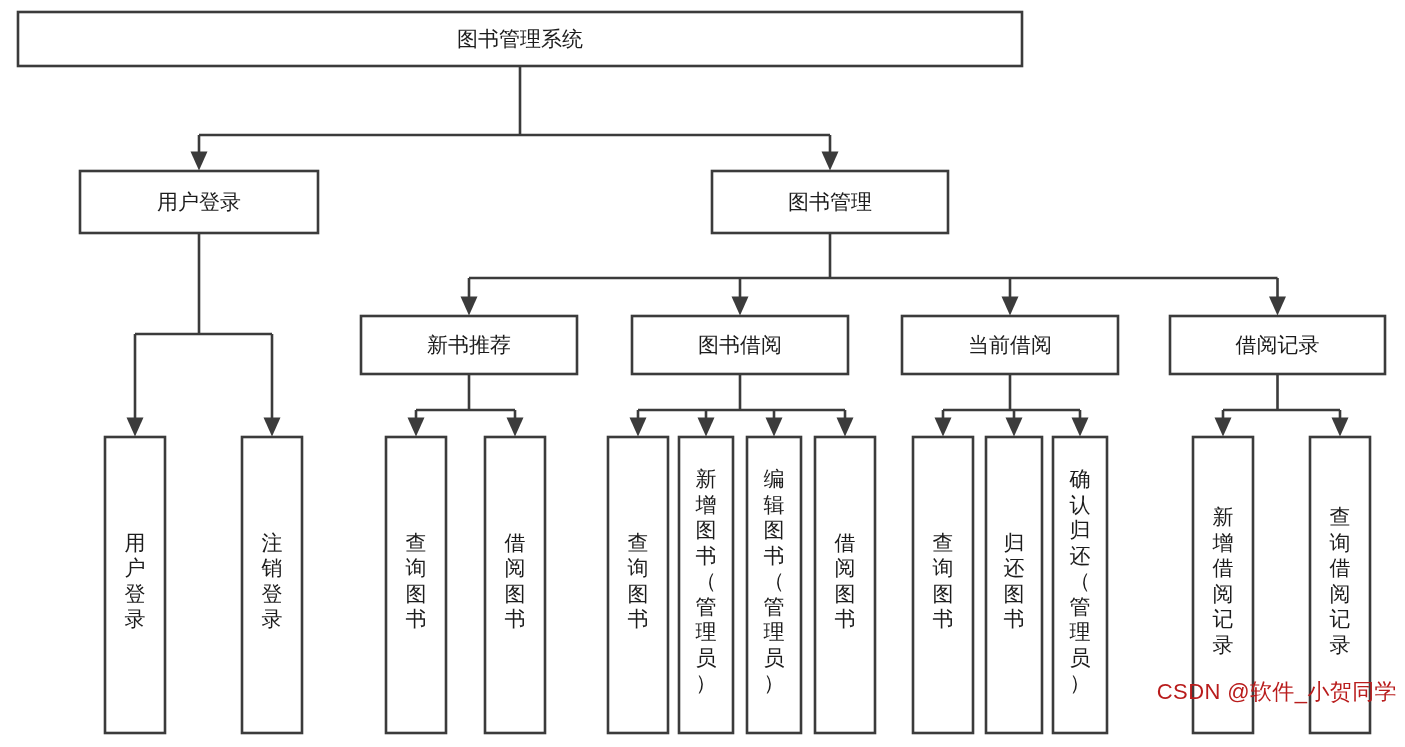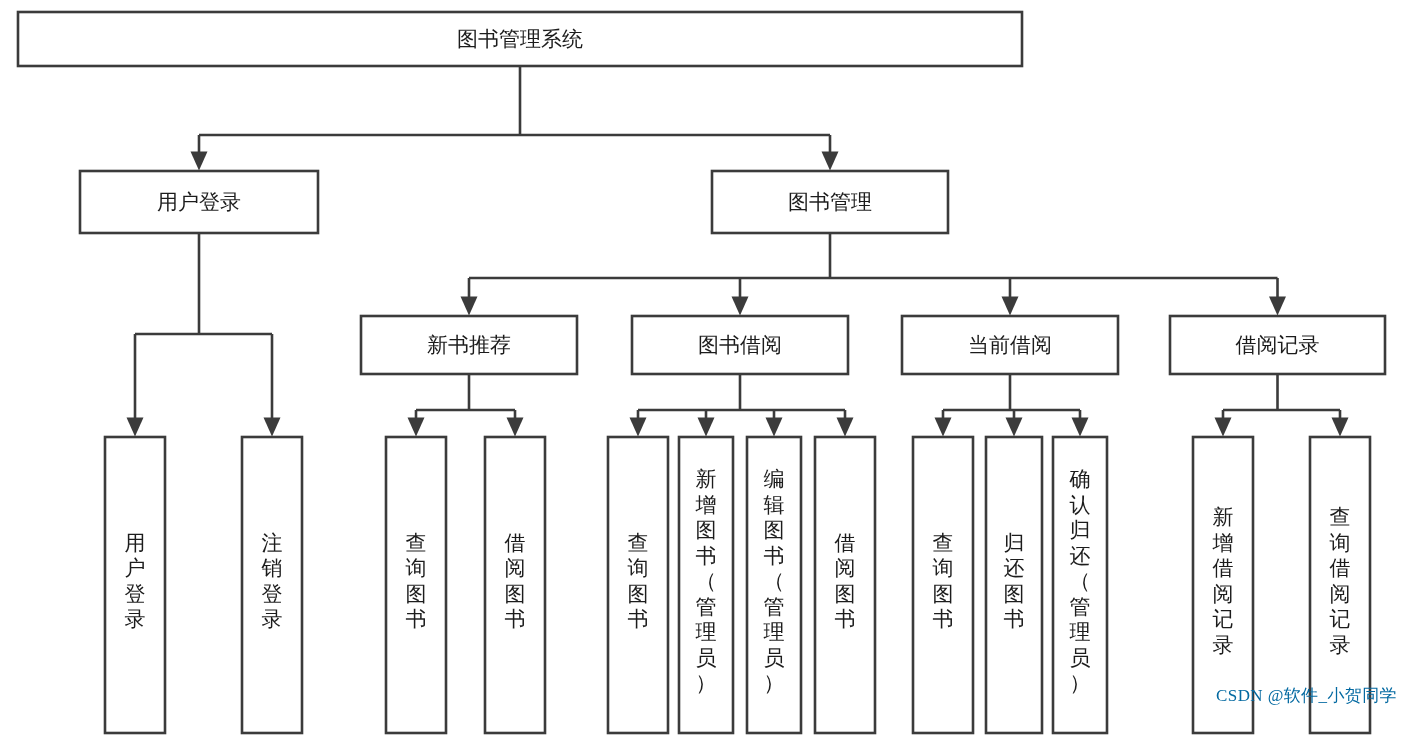--- a/index.html
+++ b/index.html
@@ -52,23 +52,23 @@
   .node-label-vertical {
     fill: #1c1c1c;
     font-family: "DejaVu Sans", "Liberation Sans", sans-serif;
     font-size: 21px;
     text-anchor: middle;
   }
   .watermark {
     position: absolute;
     right: 8px;
     bottom: 3px;
-    font-family: Liberation Serif, serif;
-    font-size: 17px;
-    color: #0369a1;
+    font-family: Liberation Sans, sans-serif;
+    font-size: 22px;
+    color: #b91c1c;
     letter-spacing: 0.4px;
     white-space: nowrap;
     user-select: none;
   }
 </style>
 </head>
 <body>
 
 <div id="diagram-root">
   <svg id="tree-svg" viewBox="0 0 1405 747">

